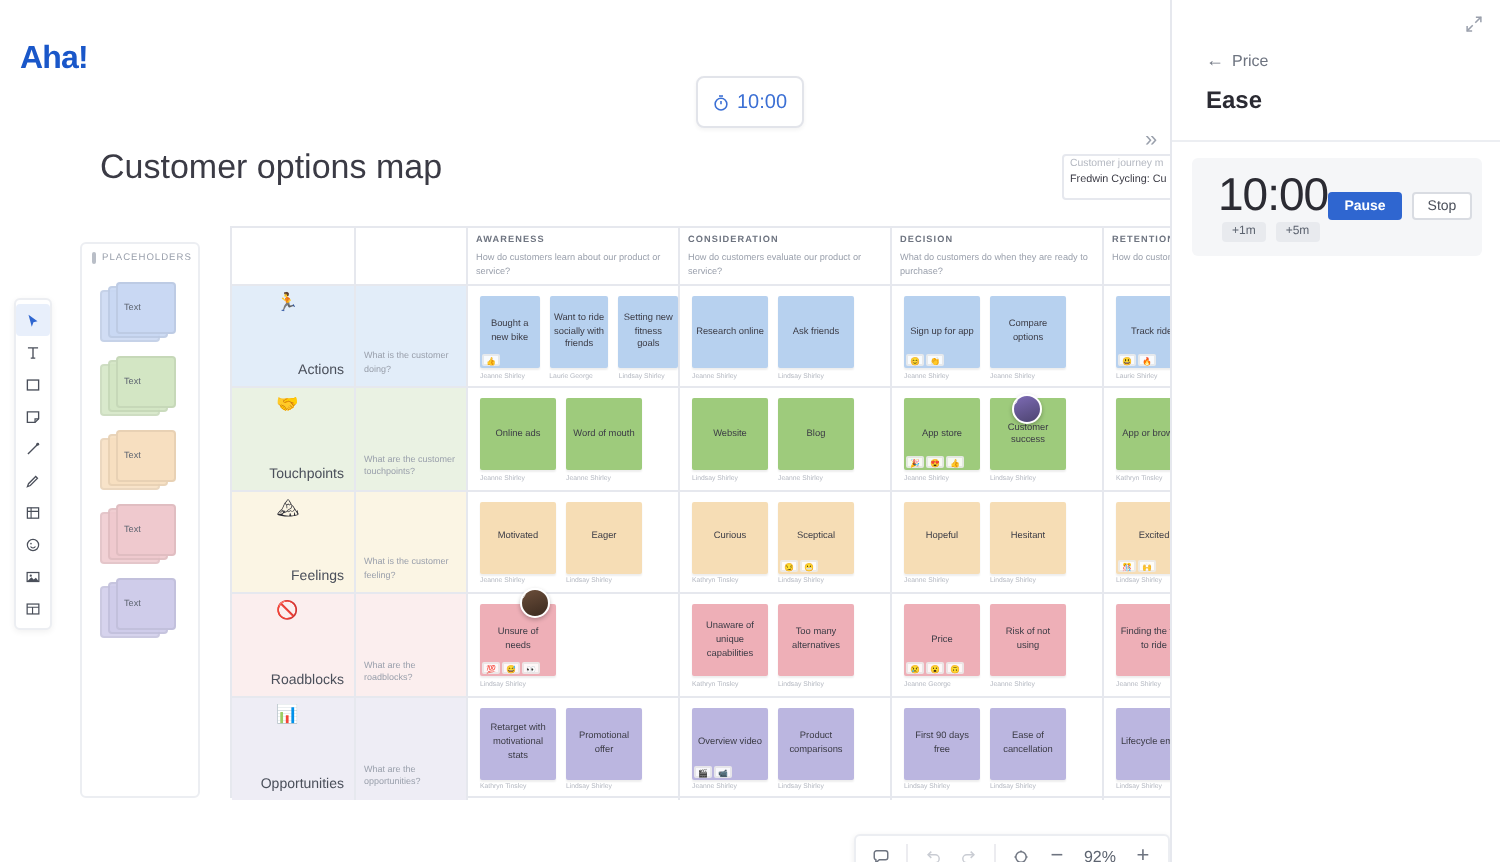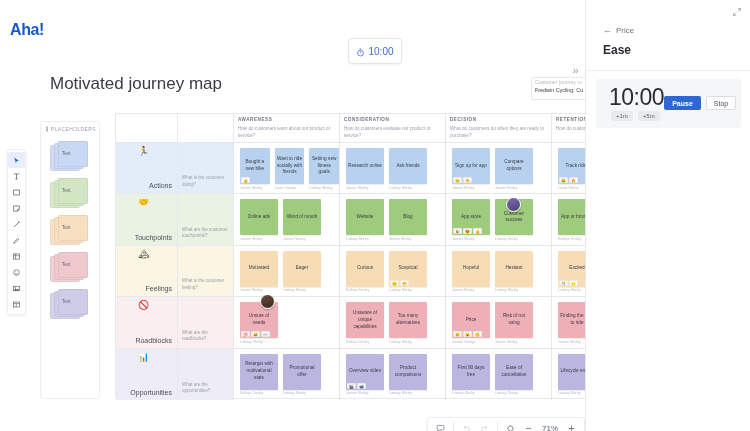--- a/index.html
+++ b/index.html
@@ -205,21 +205,21 @@
     display:flex; align-items:center; justify-content:center;
   }
 </style>
 </head>
 <body>
 
 <div id="canvas-area">
 
   <div id="brand-logo">Aha!</div>
 
-  <div id="board-title">Motivated journey map</div>
+  <div id="board-title">Customer options map</div>
 
   <div id="timer-pill">
     <span class="stopwatch-ico">
       <svg viewBox="0 0 16 16" fill="none" stroke="#3b6fd4" stroke-width="1.4">
         <circle cx="8" cy="9" r="5.2"></circle>
           <path d="M8 9V6.2"></path>
           <path d="M6.2 1.8h3.6"></path>
       </svg>
     </span>
     <span class="t-val">10:00</span>
@@ -712,21 +712,21 @@
       </svg>
     </div>
     <div class="bb-sep"></div>
     <div class="bb-btn">
       <svg viewBox="0 0 16 16" fill="none" stroke="currentColor" stroke-width="1.3">
         <circle cx="8" cy="8" r="4.6"></circle>
           <path d="M8 2.2v1.3M8 12.5v1.3M2.2 8h1.3M12.5 8h1.3"></path>
       </svg>
     </div>
     <div class="bb-btn" style="font-size:11px;">−</div>
-    <div id="zoom-level">71%</div>
+    <div id="zoom-level">92%</div>
     <div class="bb-btn" style="font-size:11px;">+</div>
   </div>
 </div>
 
 <div id="timer-panel">
   <div id="panel-expand">
     <svg viewBox="0 0 16 16" fill="none" stroke="#9aa0ac" stroke-width="1.2">
       <path d="M9.5 2.5h4v4"></path>
         <path d="M13.5 2.5 9 7"></path>
       <path d="M6.5 13.5h-4v-4"></path>

